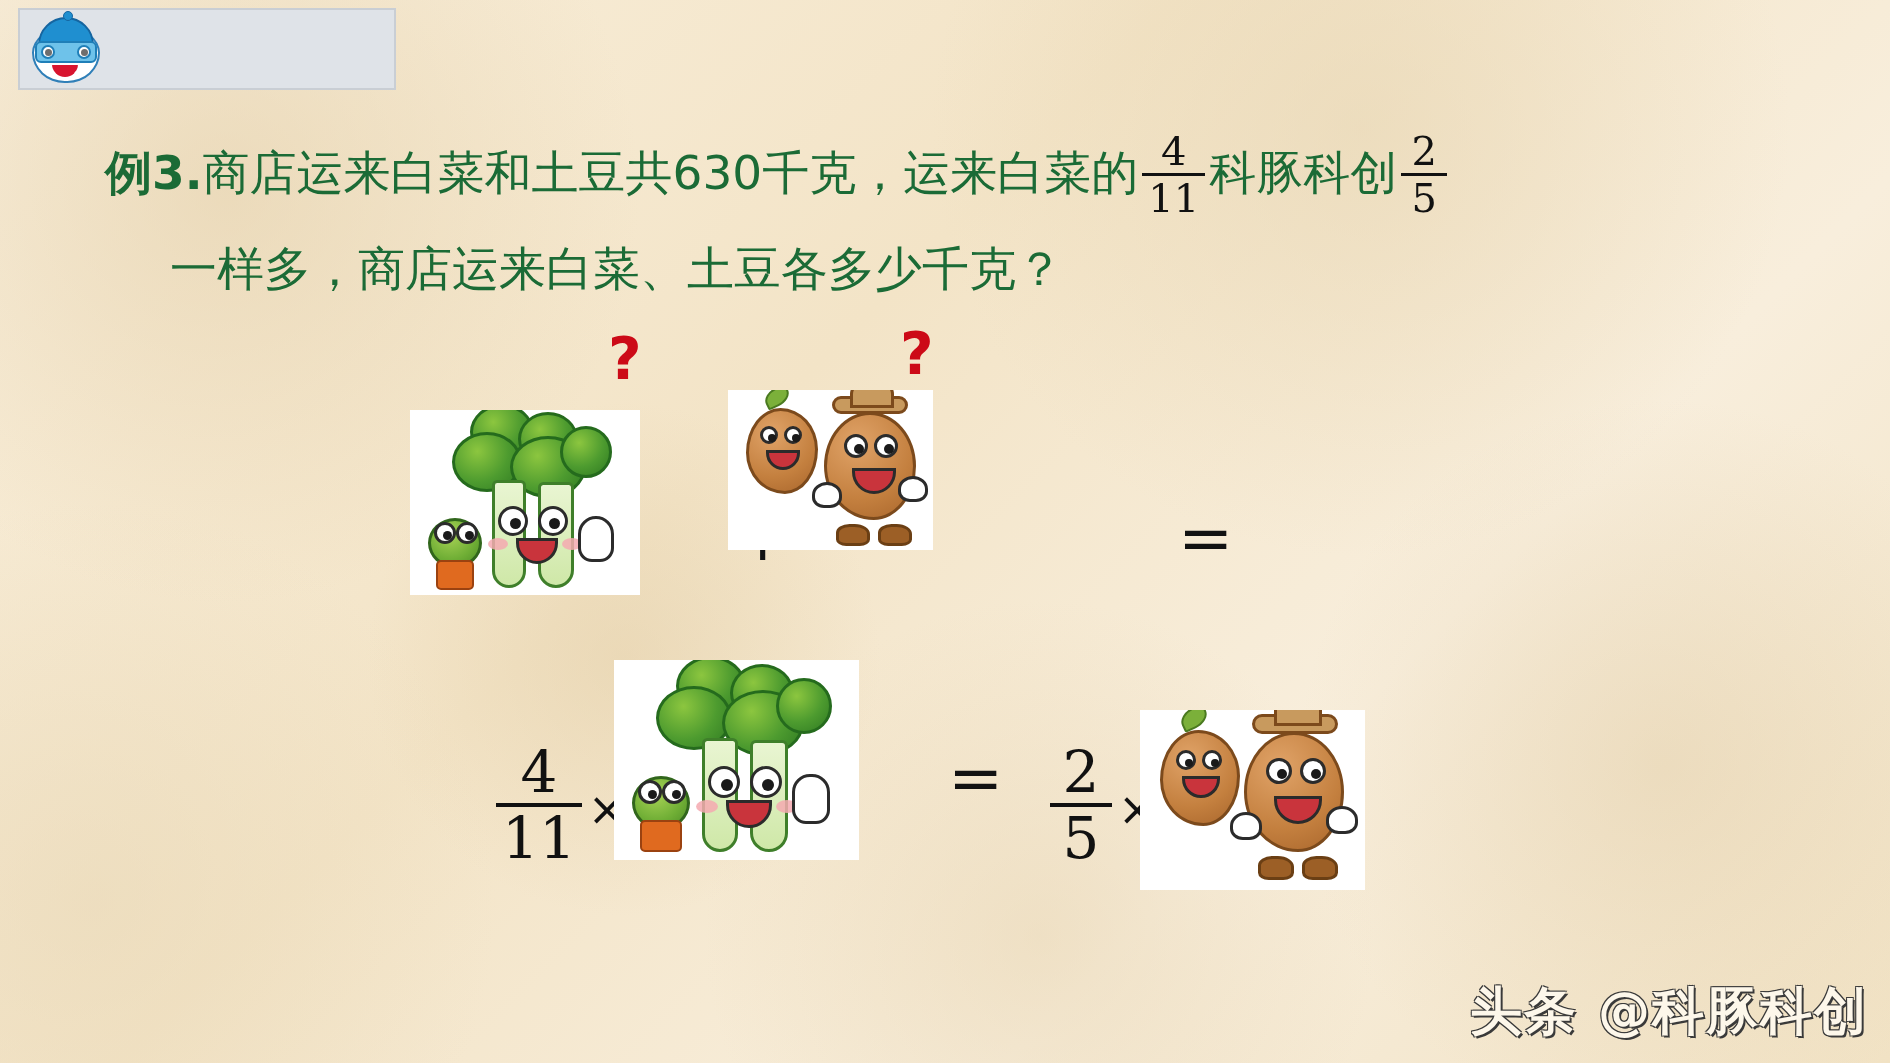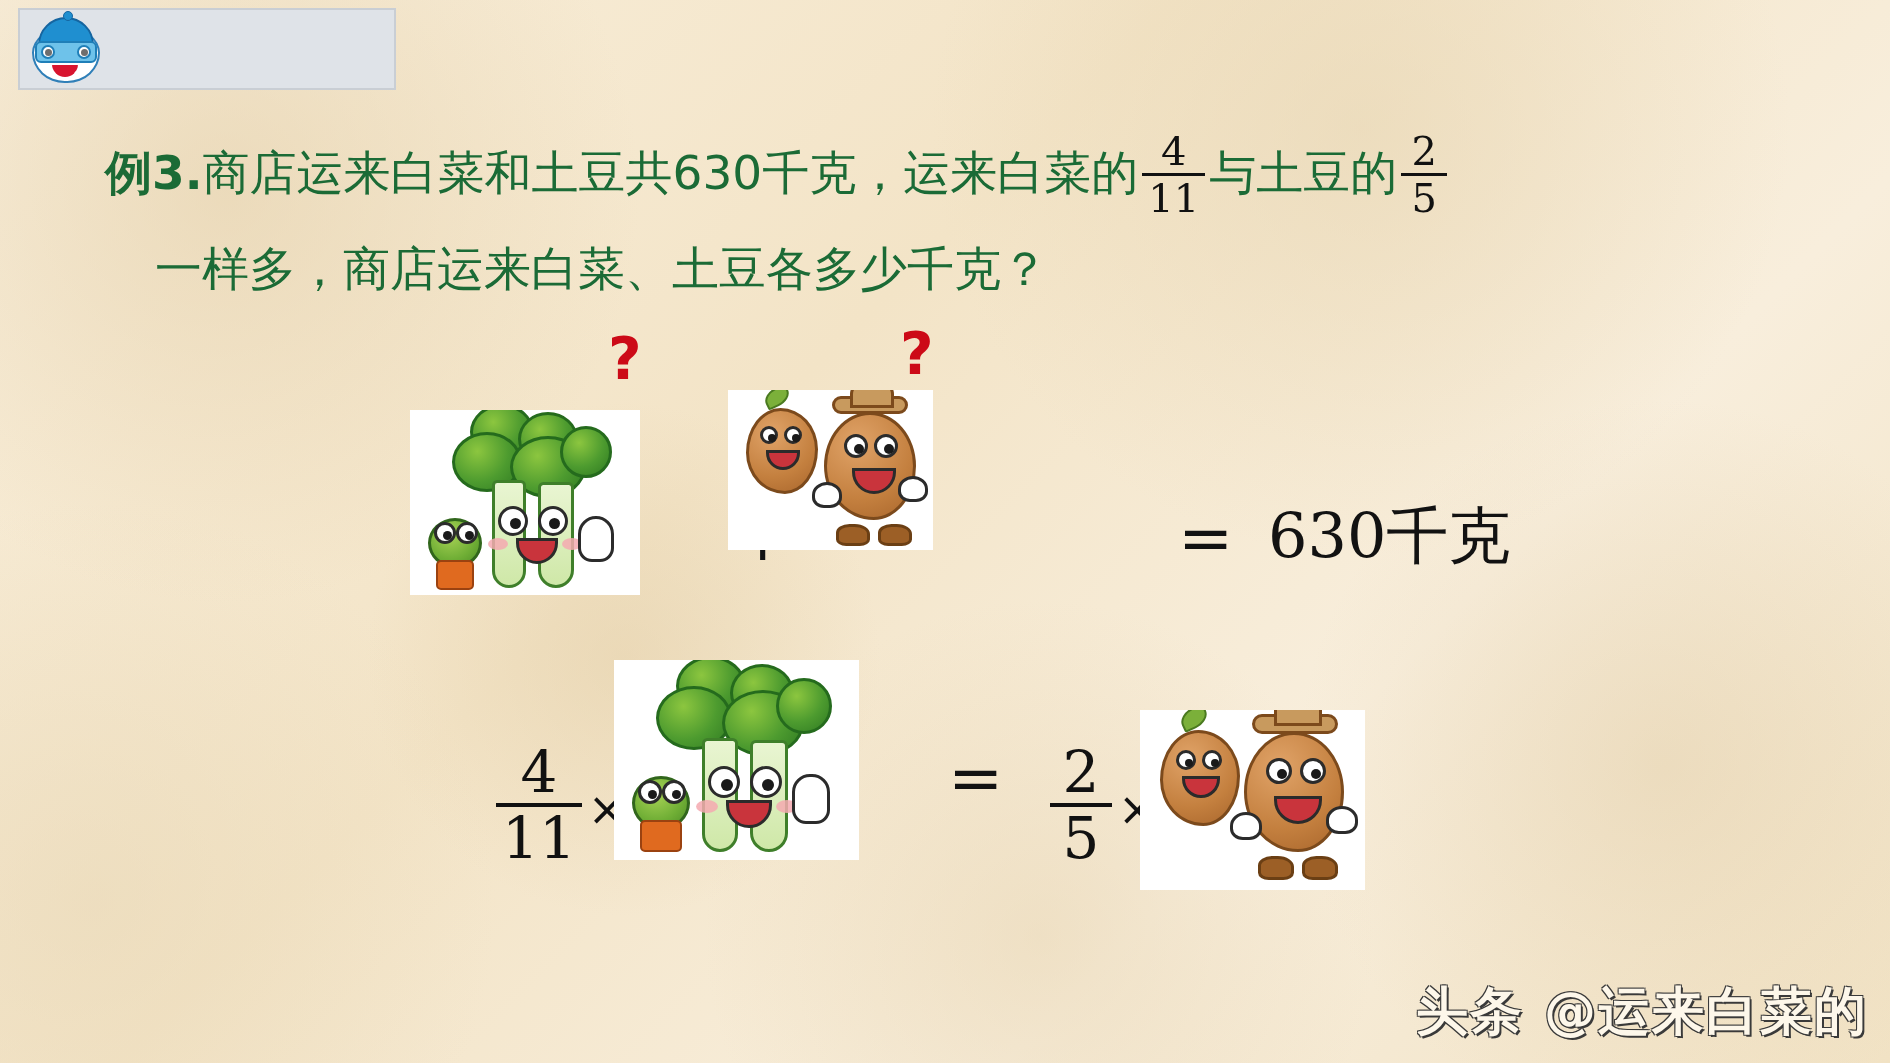--- a/index.html
+++ b/index.html
@@ -131,21 +131,21 @@
     color: #1b6b36;
     font-family: "DejaVu Sans", "Liberation Sans", sans-serif;
     font-size: 47px;
     line-height: 96px;
     white-space: nowrap;
   }
   #problem .lead {
     font-weight: bold;
     font-size: 47px;
   }
-  .line2 { margin-left: 50px; }
+  .line2 { margin-left: 65px; }
 
   .frac {
     display: inline-flex;
     flex-direction: column;
     align-items: center;
     vertical-align: middle;
     color: #111111;
     font-family: "DejaVu Serif", serif;
     margin: 0 4px;
     position: relative;
@@ -352,21 +352,21 @@
       <div class="mascot-mouth"></div>
     </div>
   </div>
 
   <div id="problem">
     <div class="line1">
       <span class="lead">例3.</span><span>商店运来白菜和土豆共630千克，运来白菜的</span><span class="frac">
           <span class="num">4</span>
           <span class="bar"></span>
           <span class="den">11</span>
-        </span><span>与土豆的</span><span class="frac">
+        </span><span>科豚科创</span><span class="frac">
           <span class="num">2</span>
           <span class="bar"></span>
           <span class="den">5</span>
         </span>
     </div>
     <div class="line2">一样多，商店运来白菜、土豆各多少千克？</div>
   </div>
 
   <div class="qmark" style="left:608px; top:330px;">?</div>
 
@@ -424,21 +424,20 @@
         <i style="left:7px; top:7px; width:10px; height:10px;"></i>
       </div>
     <div class="face-mouth" style="left:124px; top:78px; width:44px; height:26px;"></div>
     <div class="glove" style="left:84px; top:92px; width:30px; height:26px;"></div>
     <div class="glove" style="left:170px; top:86px; width:30px; height:26px;"></div>
     <div class="shoe" style="left:108px; top:134px; width:34px; height:22px;"></div>
     <div class="shoe" style="left:150px; top:134px; width:34px; height:22px;"></div>
   </div>
 
   <div class="op" style="left:1178px; top:505px;">=</div>
-  <div class="result-text" style="left:1268px; top:505px;">630千克</div>
 
   <div class="frac-holder" style="left:492px; top:745px;">
     <span class="frac big">
       <span class="num">4</span>
       <span class="bar"></span>
       <span class="den">11</span>
     </span>
     <span class="times">×</span>
   </div>
 
@@ -502,15 +501,15 @@
     <div class="face-eye" style="left:160px; top:48px; width:26px; height:26px;">
         <i style="left:8px; top:8px; width:10px; height:10px;"></i>
       </div>
     <div class="face-mouth" style="left:134px; top:86px; width:48px; height:28px;"></div>
     <div class="glove" style="left:90px; top:102px; width:32px; height:28px;"></div>
     <div class="glove" style="left:186px; top:96px; width:32px; height:28px;"></div>
     <div class="shoe" style="left:118px; top:146px; width:36px; height:24px;"></div>
     <div class="shoe" style="left:162px; top:146px; width:36px; height:24px;"></div>
   </div>
 
-  <div id="watermark">头条 @运来白菜的</div>
+  <div id="watermark">头条 @科豚科创</div>
 
 </div>
 
 </body></html>

